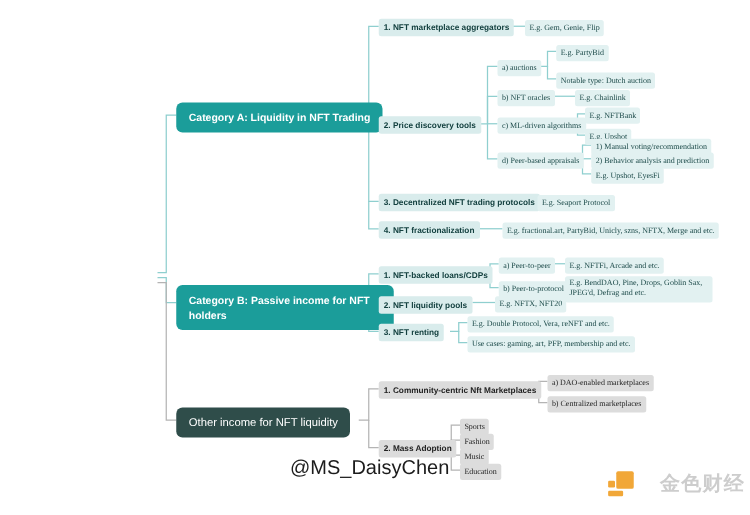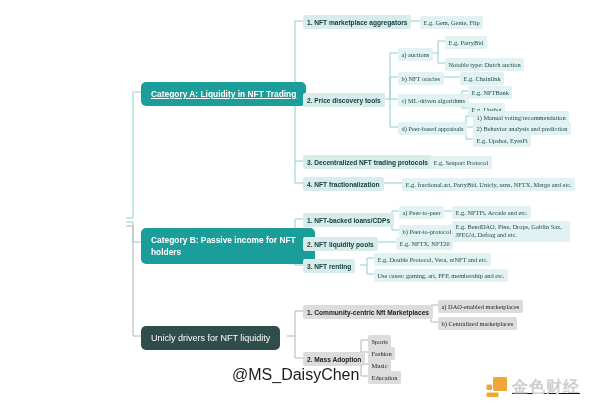--- a/index.html
+++ b/index.html
@@ -60,21 +60,21 @@
   .lf.grey{background:#dcdcdc;color:#262626;}
   .lf.two{line-height:8.4px;white-space:normal;width:118px;}
 
   
   .sig{
     font-family:"Liberation Sans", sans-serif;
     font-size:16px;color:#1c1c1c;
   }
 
   
-  .logo{display:flex;align-items:center;gap:3px;opacity:.92;text-decoration:underline;}
+  .logo{display:flex;align-items:center;gap:19px;opacity:.92;}
   .logo-mark{width:25px;height:25px;position:relative;}
   .logo-text{
     font-family:"Liberation Sans", sans-serif;
     font-size:16px;font-weight:bold;color:#c9c9c9;letter-spacing:1px;
   }
 </style>
 </head>
 <body>
 
 <div id="canvas">
@@ -137,21 +137,21 @@
       <path d="M431,311 L431,322 L438,322"></path>
 
       <path d="M354,358 L361,358 L361,340 L368,340"></path>
       <path d="M361,358 L361,352 L368,352"></path>
       <path d="M361,358 L361,364 L368,364"></path>
       <path d="M361,358 L361,376 L368,376"></path>
     </g>
   </svg>
 
 
-  <div class="node cat" style="left:141px;top:82px;text-decoration:underline;">
+  <div class="node cat" style="left:141px;top:82px;">
     <span>Category A: Liquidity in NFT Trading</span>
   </div>
 
   <div class="node b2" style="left:303px;top:15px;">
     <span>1. NFT marketplace aggregators</span></div>
   <div class="node lf" style="left:420px;top:16px;">
     <span>E.g. Gem, Genie, Flip</span></div>
 
   <div class="node b2" style="left:303px;top:93px;">
     <span>2. Price discovery tools</span></div>
@@ -215,21 +215,21 @@
     <span>E.g. NFTX, NFT20</span></div>
 
   <div class="node b2" style="left:303px;top:259px;">
     <span>3. NFT renting</span></div>
   <div class="node lf" style="left:374px;top:253px;">
     <span>E.g. Double Protocol, Vera, reNFT and etc.</span></div>
   <div class="node lf" style="left:374px;top:269px;">
     <span>Use cases: gaming, art, PFP, membership and etc.</span></div>
 
   <div class="node cat dark" style="left:141px;top:326px;">
-    <span>Unicly drivers for NFT liquidity</span>
+    <span>Other income for NFT liquidity</span>
   </div>
 
   <div class="node b2 grey" style="left:303px;top:305px;">
     <span>1. Community-centric Nft Marketplaces</span></div>
   <div class="node lf grey" style="left:438px;top:300px;">
     <span>a) DAO-enabled marketplaces</span></div>
   <div class="node lf grey" style="left:438px;top:317px;">
     <span>b) Centralized marketplaces</span></div>
 
   <div class="node b2 grey" style="left:303px;top:352px;">

